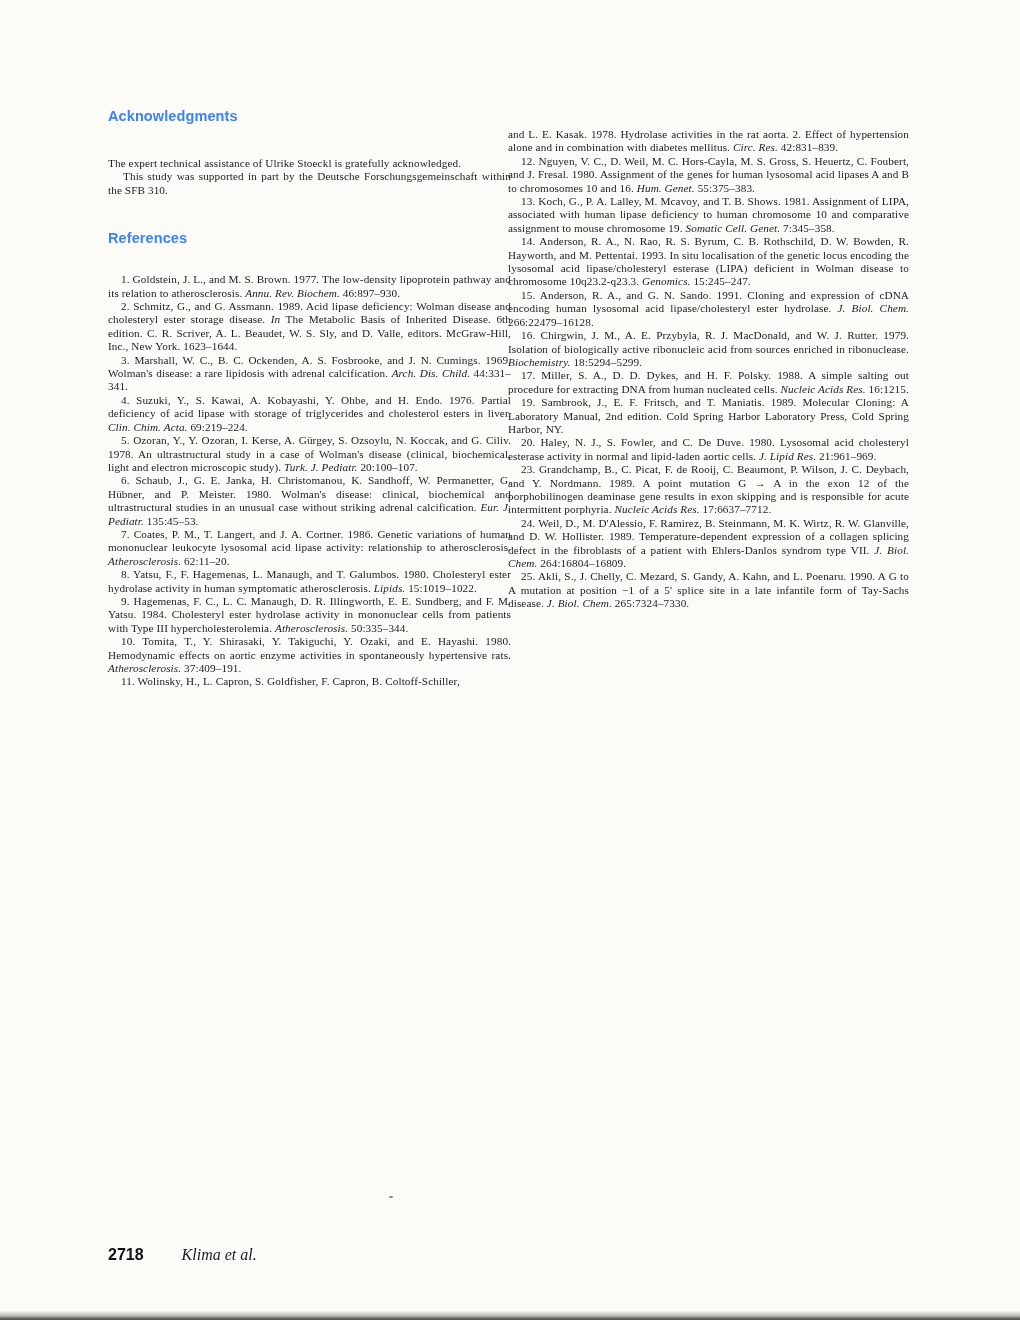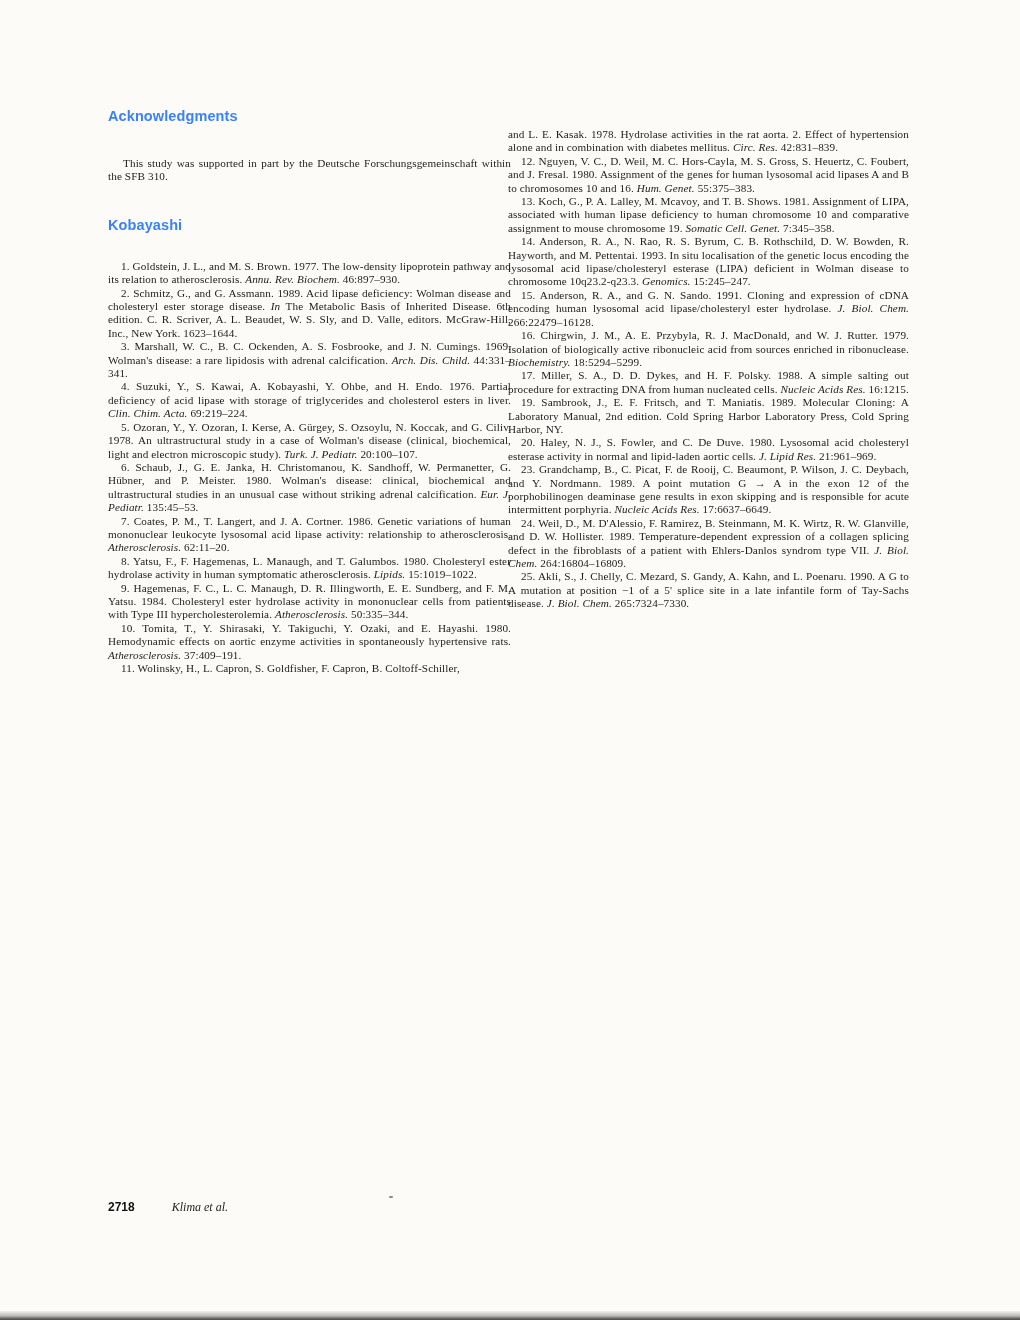--- a/index.html
+++ b/index.html
@@ -40,22 +40,22 @@
   p.body-par { margin: 0; }
   p.body-par.indent { text-indent: 15px; }
 
   .ref { margin: 0; text-indent: 13px; }
   .ref.cont { text-indent: 0; }
   .it { font-style: italic; }
 
   .footer {
     position: absolute;
     left: 108px;
-    top: 1200px;
-    font-size: 12px;
+    top: 1248px;
+    font-size: 16px;
     line-height: 14px;
     white-space: nowrap;
   }
   .pageno {
     font-family: "Liberation Sans", sans-serif;
     font-weight: bold;
     color: #111;
   }
   .authors {
     font-style: italic;
@@ -78,22 +78,23 @@
     background: linear-gradient(to bottom, #f3f2ee 0%, #b9b8b4 55%, #6f6e6b 80%, #4a4a47 100%);
   }
 </style>
 </head>
 <body>
 
 <div class="sheet">
 
   <div class="col col-left">
     <h2 class="section ack-head">Acknowledgments</h2>
+    <p class="body-par noindent">The expert technical assistance of Ulrike Stoeckl is gratefully acknowledged.</p>
     <p class="body-par indent">This study was supported in part by the Deutsche Forschungsgemeinschaft within the SFB 310.</p>
-    <h2 class="section ref-head">Kobayashi</h2>
+    <h2 class="section ref-head">References</h2>
     <div id="refs-left">
         <p class="ref"><span>1. Goldstein, J. L., and M. S. Brown. 1977. The low-density lipoprotein pathway and its relation to atherosclerosis. </span><span class="it">Annu. Rev. Biochem.</span><span> 46:897–930.</span></p>
         <p class="ref"><span>2. Schmitz, G., and G. Assmann. 1989. Acid lipase deficiency: Wolman disease and cholesteryl ester storage disease. </span><span class="it">In</span><span> The Metabolic Basis of Inherited Disease. 6th edition. C. R. Scriver, A. L. Beaudet, W. S. Sly, and D. Valle, editors. McGraw-Hill, Inc., New York. 1623–1644.</span></p>
         <p class="ref"><span>3. Marshall, W. C., B. C. Ockenden, A. S. Fosbrooke, and J. N. Cumings. 1969. Wolman's disease: a rare lipidosis with adrenal calcification. </span><span class="it">Arch. Dis. Child.</span><span> 44:331–341.</span></p>
         <p class="ref"><span>4. Suzuki, Y., S. Kawai, A. Kobayashi, Y. Ohbe, and H. Endo. 1976. Partial deficiency of acid lipase with storage of triglycerides and cholesterol esters in liver. </span><span class="it">Clin. Chim. Acta.</span><span> 69:219–224.</span></p>
         <p class="ref"><span>5. Ozoran, Y., Y. Ozoran, I. Kerse, A. Gürgey, S. Ozsoylu, N. Koccak, and G. Ciliv. 1978. An ultrastructural study in a case of Wolman's disease (clinical, biochemical, light and electron microscopic study). </span><span class="it">Turk. J. Pediatr.</span><span> 20:100–107.</span></p>
         <p class="ref"><span>6. Schaub, J., G. E. Janka, H. Christomanou, K. Sandhoff, W. Permanetter, G. Hübner, and P. Meister. 1980. Wolman's disease: clinical, biochemical and ultrastructural studies in an unusual case without striking adrenal calcification. </span><span class="it">Eur. J. Pediatr.</span><span> 135:45–53.</span></p>
         <p class="ref"><span>7. Coates, P. M., T. Langert, and J. A. Cortner. 1986. Genetic variations of human mononuclear leukocyte lysosomal acid lipase activity: relationship to atherosclerosis. </span><span class="it">Atherosclerosis.</span><span> 62:11–20.</span></p>
         <p class="ref"><span>8. Yatsu, F., F. Hagemenas, L. Manaugh, and T. Galumbos. 1980. Cholesteryl ester hydrolase activity in human symptomatic atherosclerosis. </span><span class="it">Lipids.</span><span> 15:1019–1022.</span></p>
         <p class="ref"><span>9. Hagemenas, F. C., L. C. Manaugh, D. R. Illingworth, E. E. Sundberg, and F. M. Yatsu. 1984. Cholesteryl ester hydrolase activity in mononuclear cells from patients with Type III hypercholesterolemia. </span><span class="it">Atherosclerosis.</span><span> 50:335–344.</span></p>
@@ -106,21 +107,21 @@
     <p class="ref cont" id="ref-cont"><span>and L. E. Kasak. 1978. Hydrolase activities in the rat aorta. 2. Effect of hypertension alone and in combination with diabetes mellitus. </span><span class="it">Circ. Res.</span><span> 42:831–839.</span></p>
     <div id="refs-right">
         <p class="ref"><span>12. Nguyen, V. C., D. Weil, M. C. Hors-Cayla, M. S. Gross, S. Heuertz, C. Foubert, and J. Fresal. 1980. Assignment of the genes for human lysosomal acid lipases A and B to chromosomes 10 and 16. </span><span class="it">Hum. Genet.</span><span> 55:375–383.</span></p>
         <p class="ref"><span>13. Koch, G., P. A. Lalley, M. Mcavoy, and T. B. Shows. 1981. Assignment of LIPA, associated with human lipase deficiency to human chromosome 10 and comparative assignment to mouse chromosome 19. </span><span class="it">Somatic Cell. Genet.</span><span> 7:345–358.</span></p>
         <p class="ref"><span>14. Anderson, R. A., N. Rao, R. S. Byrum, C. B. Rothschild, D. W. Bowden, R. Hayworth, and M. Pettentai. 1993. In situ localisation of the genetic locus encoding the lysosomal acid lipase/cholesteryl esterase (LIPA) deficient in Wolman disease to chromosome 10q23.2-q23.3. </span><span class="it">Genomics.</span><span> 15:245–247.</span></p>
         <p class="ref"><span>15. Anderson, R. A., and G. N. Sando. 1991. Cloning and expression of cDNA encoding human lysosomal acid lipase/cholesteryl ester hydrolase. </span><span class="it">J. Biol. Chem.</span><span> 266:22479–16128.</span></p>
         <p class="ref"><span>16. Chirgwin, J. M., A. E. Przybyla, R. J. MacDonald, and W. J. Rutter. 1979. Isolation of biologically active ribonucleic acid from sources enriched in ribonuclease. </span><span class="it">Biochemistry.</span><span> 18:5294–5299.</span></p>
         <p class="ref"><span>17. Miller, S. A., D. D. Dykes, and H. F. Polsky. 1988. A simple salting out procedure for extracting DNA from human nucleated cells. </span><span class="it">Nucleic Acids Res.</span><span> 16:1215.</span></p>
         <p class="ref"><span>19. Sambrook, J., E. F. Fritsch, and T. Maniatis. 1989. Molecular Cloning: A Laboratory Manual, 2nd edition. Cold Spring Harbor Laboratory Press, Cold Spring Harbor, NY.</span></p>
         <p class="ref"><span>20. Haley, N. J., S. Fowler, and C. De Duve. 1980. Lysosomal acid cholesteryl esterase activity in normal and lipid-laden aortic cells. </span><span class="it">J. Lipid Res.</span><span> 21:961–969.</span></p>
-        <p class="ref"><span>23. Grandchamp, B., C. Picat, F. de Rooij, C. Beaumont, P. Wilson, J. C. Deybach, and Y. Nordmann. 1989. A point mutation G → A in the exon 12 of the porphobilinogen deaminase gene results in exon skipping and is responsible for acute intermittent porphyria. </span><span class="it">Nucleic Acids Res.</span><span> 17:6637–6649.</span></p>
+        <p class="ref"><span>23. Grandchamp, B., C. Picat, F. de Rooij, C. Beaumont, P. Wilson, J. C. Deybach, and Y. Nordmann. 1989. A point mutation G → A in the exon 12 of the porphobilinogen deaminase gene results in exon skipping and is responsible for acute intermittent porphyria. </span><span class="it">Nucleic Acids Res.</span><span> 17:6637–7712.</span></p>
         <p class="ref"><span>24. Weil, D., M. D'Alessio, F. Ramirez, B. Steinmann, M. K. Wirtz, R. W. Glanville, and D. W. Hollister. 1989. Temperature-dependent expression of a collagen splicing defect in the fibroblasts of a patient with Ehlers-Danlos syndrom type VII. </span><span class="it">J. Biol. Chem.</span><span> 264:16804–16809.</span></p>
         <p class="ref"><span>25. Akli, S., J. Chelly, C. Mezard, S. Gandy, A. Kahn, and L. Poenaru. 1990. A G to A mutation at position −1 of a 5' splice site in a late infantile form of Tay-Sachs disease. </span><span class="it">J. Biol. Chem.</span><span> 265:7324–7330.</span></p>
       </div>
   </div>
 
   <span class="speck"></span>
 
   <div class="footer">
     <span class="pageno">2718</span>
     <span class="authors">Klima et al.</span>

